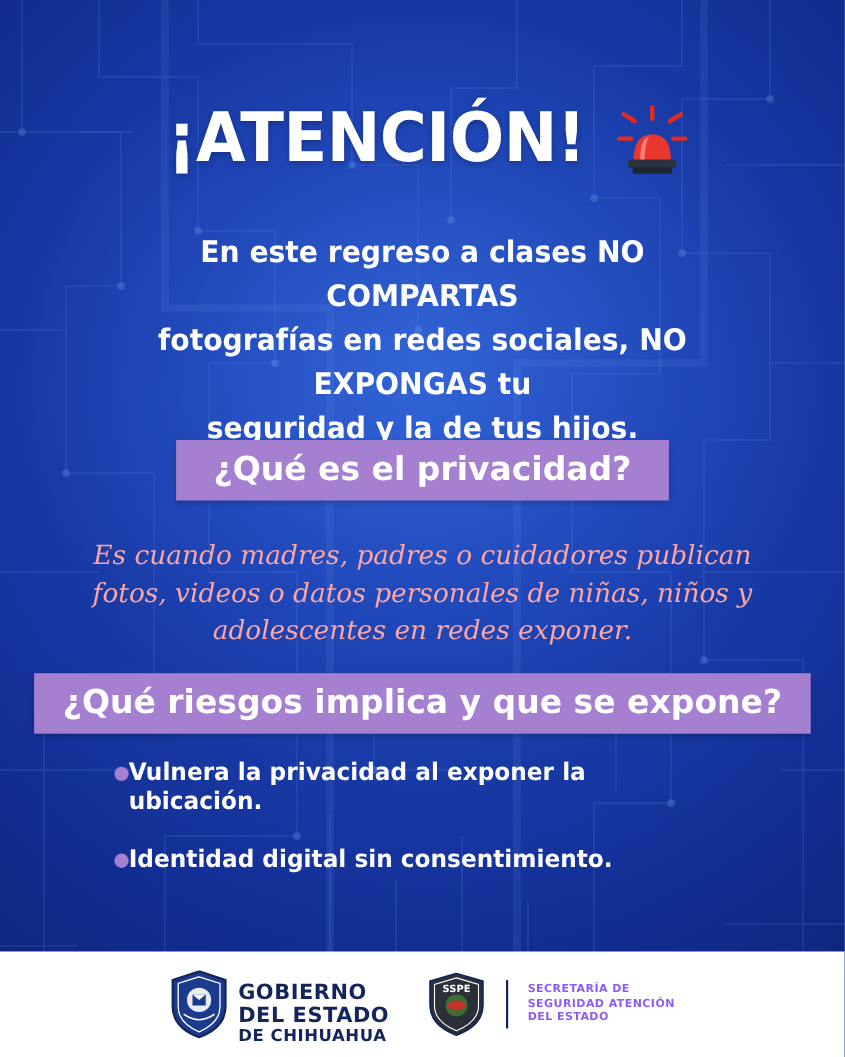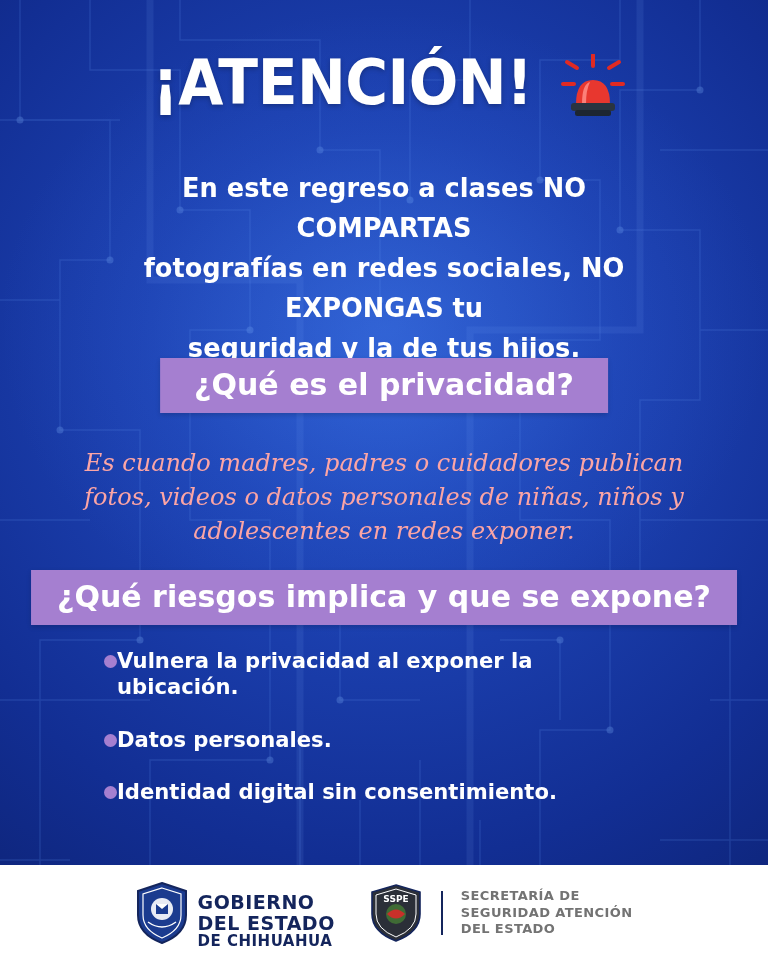--- a/index.html
+++ b/index.html
@@ -39,20 +39,21 @@
     width: 760px;
     height: 620px;
     transform: translate(-50%, -50%);
     background: radial-gradient(ellipse at center, rgba(90,150,255,.28) 0%, rgba(60,110,230,.12) 45%, rgba(0,0,0,0) 72%);
     pointer-events: none;
   }
   .content {
     position: absolute;
     inset: 0;
     z-index: 3;
+    margin-top: 42px;
   }
   
   .header-row {
     position: absolute;
     top: 48px;
     left: 0;
     width: 768px;
     display: flex;
     align-items: center;
     justify-content: center;
@@ -193,22 +194,22 @@
     flex: none;
   }
   .sspe-divider {
     width: 2px;
     height: 44px;
     background: #14255c;
     margin: 0 8px;
   }
   .sspe-text {
     font-family: "DejaVu Sans", sans-serif;
-    color: #737373;
-    font-size: 13px;
+    color: #8b5cf6;
+    font-size: 10px;
     font-weight: bold;
     line-height: 1.26;
     letter-spacing: .4px;
   }
 </style>
 </head>
 <body>
 
 <div class="poster">
 
@@ -290,24 +291,20 @@
 
     <div class="bar" id="bar-riesgos">¿Qué riesgos implica y que se expone?</div>
 
     <div class="bullets">
       <div class="bullet-item">
         <span class="bullet-dot"></span>
         <span class="bullet-text">Vulnera la privacidad al exponer la ubicación.</span>
       </div>
       <div class="bullet-item">
         <span class="bullet-dot"></span>
-        <span class="bullet-text">Datos personales.</span>
-      </div>
-      <div class="bullet-item">
-        <span class="bullet-dot"></span>
         <span class="bullet-text">Identidad digital sin consentimiento.</span>
       </div>
     </div>
 
   </div>
 
   <div class="footer">
 
     <div class="logo-group">
       <svg class="shield" viewBox="0 0 52 62">

